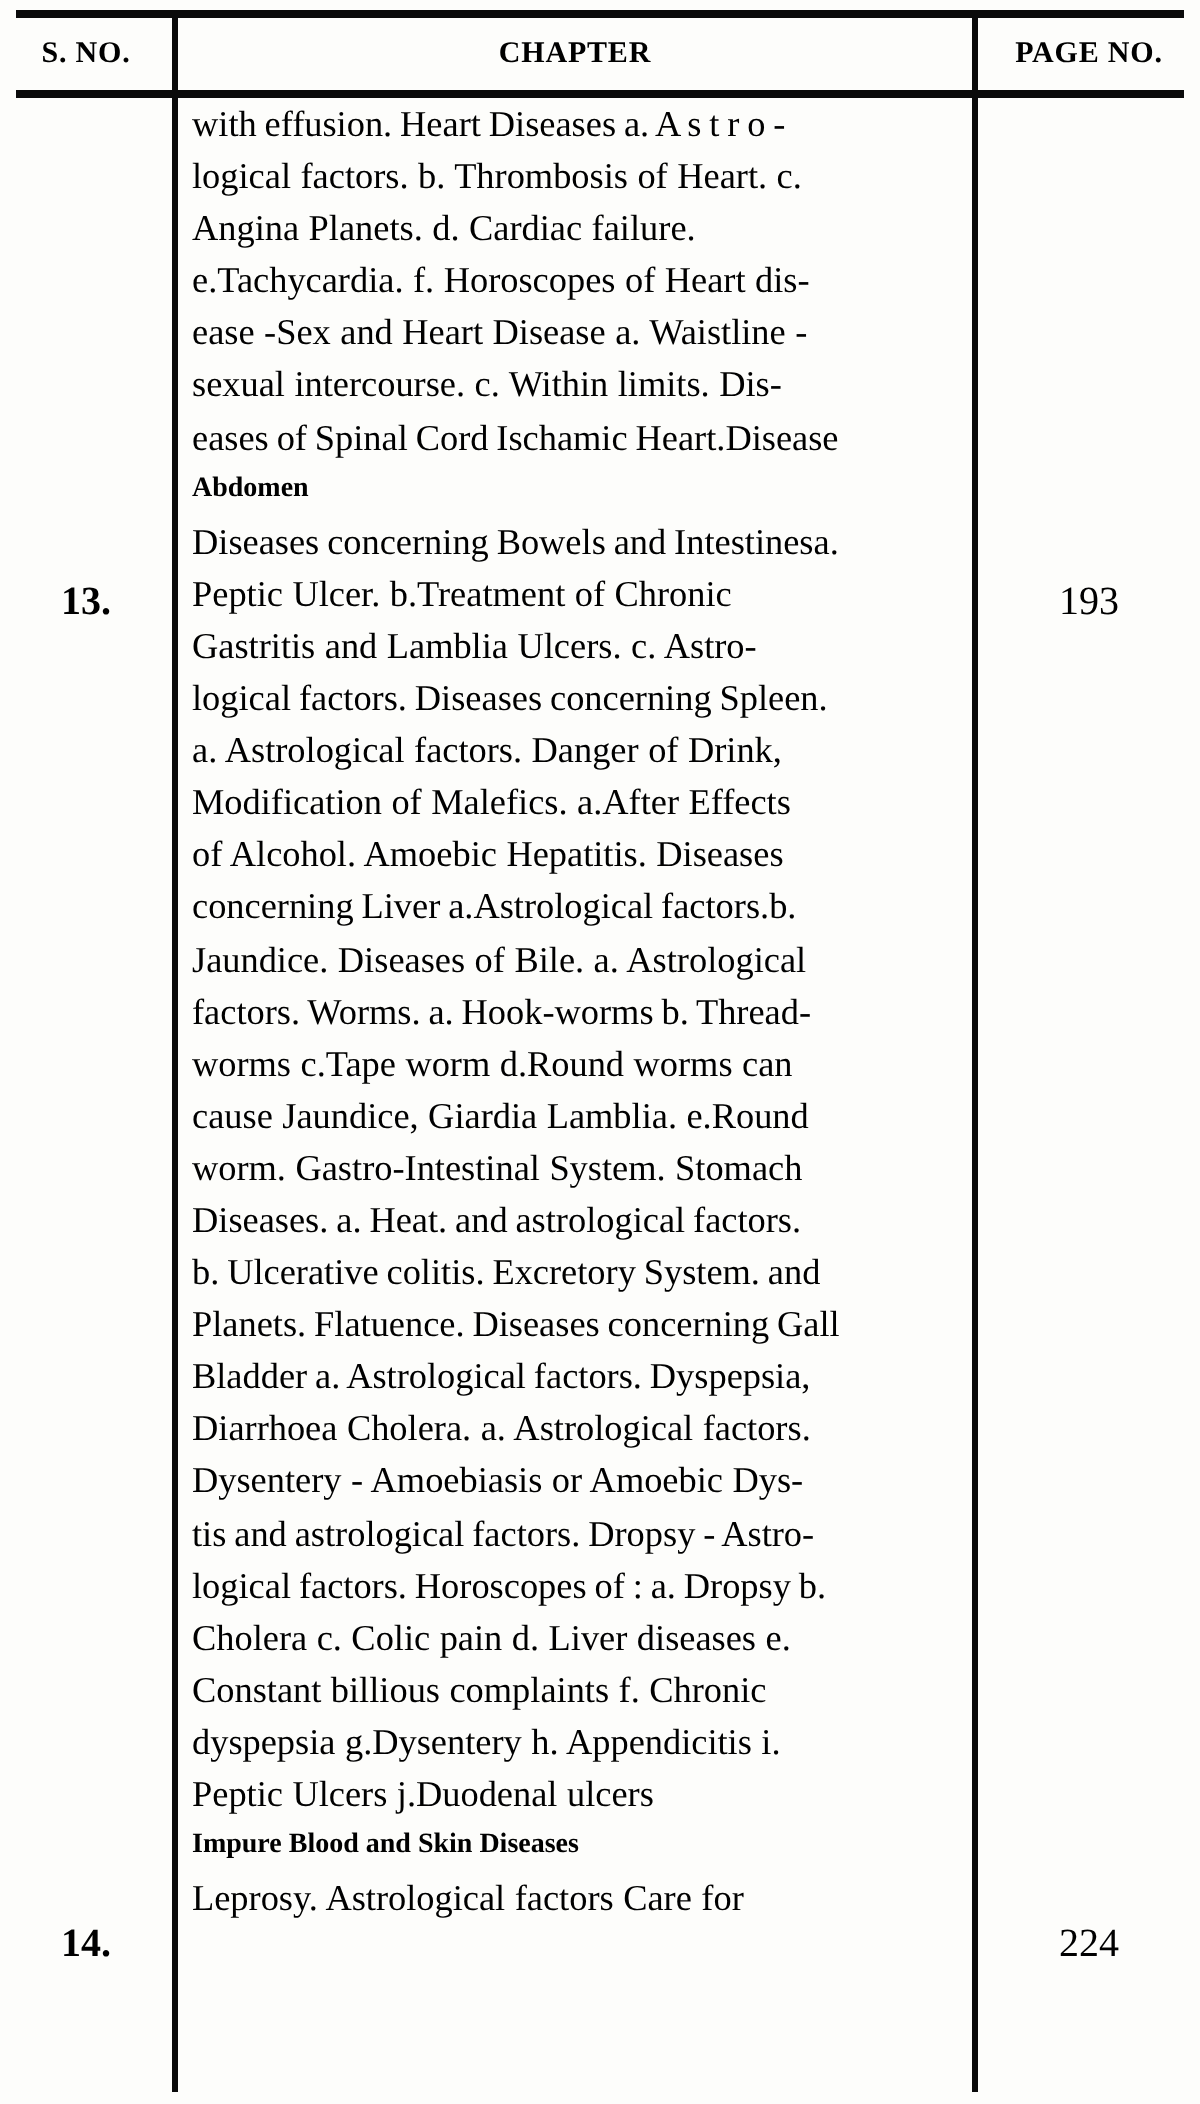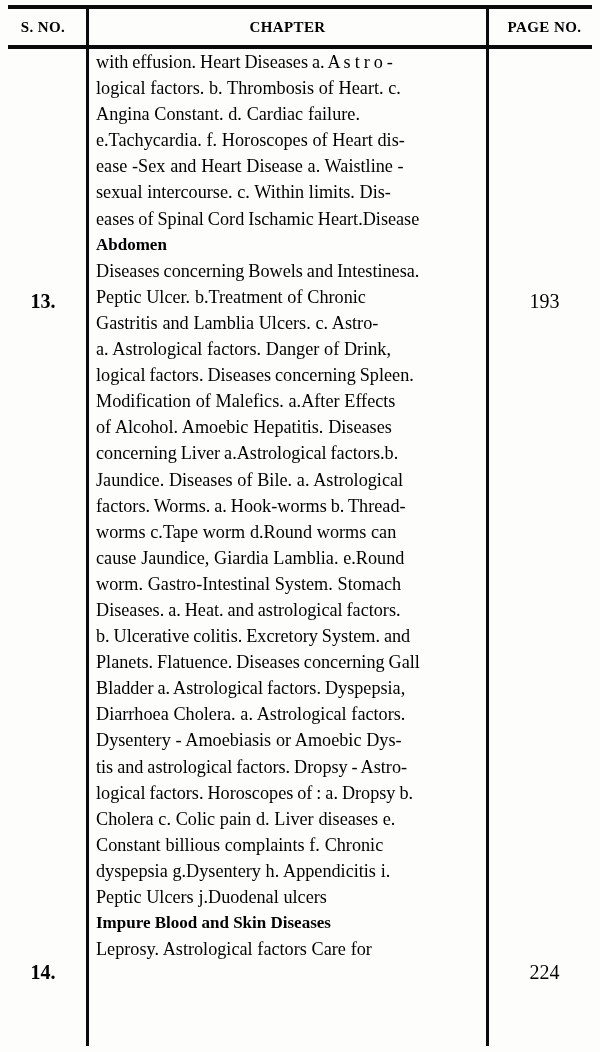--- a/index.html
+++ b/index.html
@@ -94,21 +94,21 @@
     margin: 0;
   }
   .txt.tight { word-spacing: -0.6px; }
   .txt.last-line { text-align: left; }
 
   .block { margin: 0; padding: 0; }
   .block + .block { margin-top: 0; }
 
   .chapter-title {
     font-weight: bold;
-    font-size: 17px;
+    font-size: 14px;
     line-height: 26.1px;
     margin: 0;
   }
   .gap-before { margin-top: 21px; }
 
   .sno, .pageno {
     position: absolute;
     font-weight: bold;
     font-size: 20px;
     text-align: center;
@@ -139,34 +139,34 @@
     <div class="pageno" style="top: 241px;">193</div>
 
     <div class="sno" style="top: 912px;">14.</div>
     <div class="pageno" style="top: 912px;">224</div>
 
     <div class="chapter-col">
 
       <div class="block">
         <p class="txt tight">with effusion. Heart Diseases a.  A s t r o -</p>
         <p class="txt">logical factors. b. Thrombosis of Heart. c.</p>
-        <p class="txt">Angina  Constant.  d.  Cardiac  failure.</p>
+        <p class="txt">Angina  Planets.  d.  Cardiac  failure.</p>
         <p class="txt">e.Tachycardia. f. Horoscopes of Heart dis-</p>
         <p class="txt">ease -Sex and Heart Disease a. Waistline -</p>
         <p class="txt">sexual intercourse.  c. Within limits. Dis-</p>
         <p class="txt tight">eases of Spinal Cord Ischamic Heart.Disease</p>
       </div>
 
       <div class="block gap-before">
         <p class="chapter-title">Abdomen</p>
         <p class="txt tight">Diseases concerning Bowels and Intestinesa.</p>
         <p class="txt">Peptic  Ulcer.  b.Treatment  of  Chronic</p>
         <p class="txt">Gastritis  and  Lamblia  Ulcers.  c. Astro-</p>
+        <p class="txt tight">logical factors. Diseases concerning Spleen.</p>
         <p class="txt">a. Astrological  factors.  Danger  of  Drink,</p>
-        <p class="txt tight">logical factors. Diseases concerning Spleen.</p>
         <p class="txt">Modification  of  Malefics.  a.After  Effects</p>
         <p class="txt">of Alcohol.  Amoebic  Hepatitis.  Diseases</p>
         <p class="txt tight">concerning Liver a.Astrological factors.b.</p>
         <p class="txt">Jaundice.  Diseases of Bile.  a.  Astrological</p>
         <p class="txt tight">factors. Worms. a. Hook-worms b. Thread-</p>
         <p class="txt">worms c.Tape worm d.Round worms can</p>
         <p class="txt">cause Jaundice, Giardia Lamblia. e.Round</p>
         <p class="txt">worm.  Gastro-Intestinal System.  Stomach</p>
         <p class="txt tight">Diseases. a. Heat. and astrological factors.</p>
         <p class="txt tight">b. Ulcerative colitis. Excretory System. and</p>

